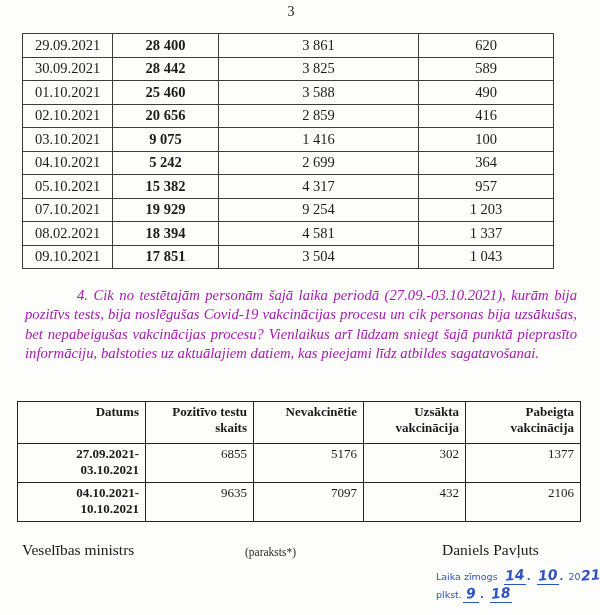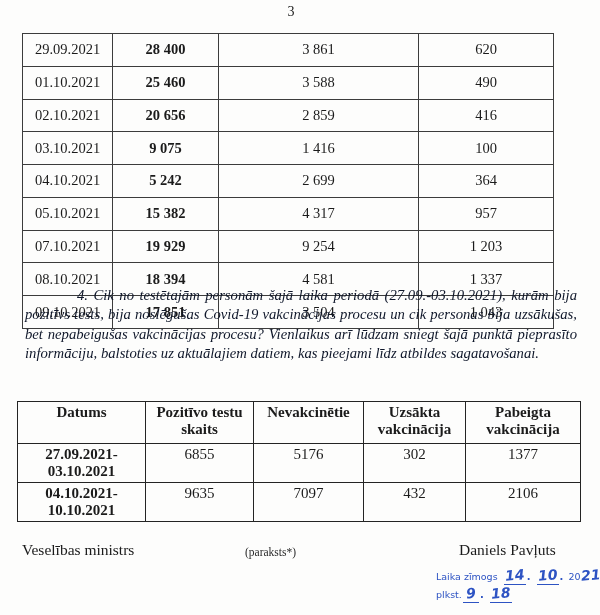--- a/index.html
+++ b/index.html
@@ -7,51 +7,51 @@
     position:relative;width:600px;height:615px;overflow:hidden;
     background:#fdfdfc;color:#1b1b1b;
     font-family:"Liberation Serif",serif;
   }
   .pagenum{
     position:absolute;top:4px;left:0;width:582px;text-align:center;
     font-size:14px;
   }
   
   .t1{
-    position:absolute;left:22px;top:33px;width:531px;height:296px;
+    position:absolute;left:22px;top:33px;width:531px;height:236px;
     border-collapse:collapse;table-layout:fixed;padding-left:27px;
   }
   .t1 td{
     border:1.6px solid #3c3c3c;text-align:center;vertical-align:middle;
     font-size:14.5px;padding:0;overflow:hidden;
   }
   .t1 td.b{font-weight:bold;}
   
   .q{
     position:absolute;left:25px;top:286px;width:552px;
     font-style:italic;font-size:14.7px;line-height:19.4px;
-    text-align:justify;text-indent:52px;color:#0f172a;
+    text-align:justify;text-indent:52px;color:#a21caf;
   }
   
   .t2{
     position:absolute;left:17px;top:401px;width:563px;
     border-collapse:collapse;table-layout:fixed;
   }
   .t2 th,.t2 td{
-    border:1.8px solid #242424;font-size:15px;text-align:center;
+    border:1.8px solid #242424;font-size:13px;text-align:right;
     vertical-align:top;padding:2px 6px;overflow:hidden;
   }
   .t2 th{font-weight:bold;}
   .t2 .hrow{height:42px;}
   .t2 .drow{height:39px;}
   .dline{display:block;font-weight:bold;}
   
   .footer-role{position:absolute;left:22px;top:541px;font-size:15.5px;}
   .footer-note{position:absolute;left:245px;top:546px;font-size:11.5px;color:#2a2a2a;}
-  .footer-name{position:absolute;left:459px;top:541px;font-size:15.5px;}
+  .footer-name{position:absolute;left:442px;top:541px;font-size:15.5px;}
   
   .stamp{
     position:absolute;left:436px;top:566px;width:160px;
     font-family:"DejaVu Sans",sans-serif;line-height:17px;white-space:nowrap;
   }
   .stamp,.stamp *{color:#2d53c3;}
   .stamp-label{font-size:9.5px;}
   .slot{
     display:inline-block;border-bottom:1.6px solid #2d53c3;
     text-align:center;vertical-align:baseline;margin:0 1px;
@@ -80,20 +80,26 @@
         <col style="width:135px">
     </colgroup>
     <tbody>
       <tr>
         <td>29.09.2021</td>
         <td class="b">28 400</td>
         <td>3 861</td>
         <td>620</td>
       </tr>
       <tr>
+        <td>30.09.2021</td>
+        <td class="b">28 442</td>
+        <td>3 825</td>
+        <td>589</td>
+      </tr>
+      <tr>
         <td>01.10.2021</td>
         <td class="b">25 460</td>
         <td>3 588</td>
         <td>490</td>
       </tr>
       <tr>
         <td>02.10.2021</td>
         <td class="b">20 656</td>
         <td>2 859</td>
         <td>416</td>
@@ -116,21 +122,21 @@
         <td>4 317</td>
         <td>957</td>
       </tr>
       <tr>
         <td>07.10.2021</td>
         <td class="b">19 929</td>
         <td>9 254</td>
         <td>1 203</td>
       </tr>
       <tr>
-        <td>08.10.2021</td>
+        <td>08.02.2021</td>
         <td class="b">18 394</td>
         <td>4 581</td>
         <td>1 337</td>
       </tr>
       <tr>
         <td>09.10.2021</td>
         <td class="b">17 851</td>
         <td>3 504</td>
         <td>1 043</td>
       </tr>

